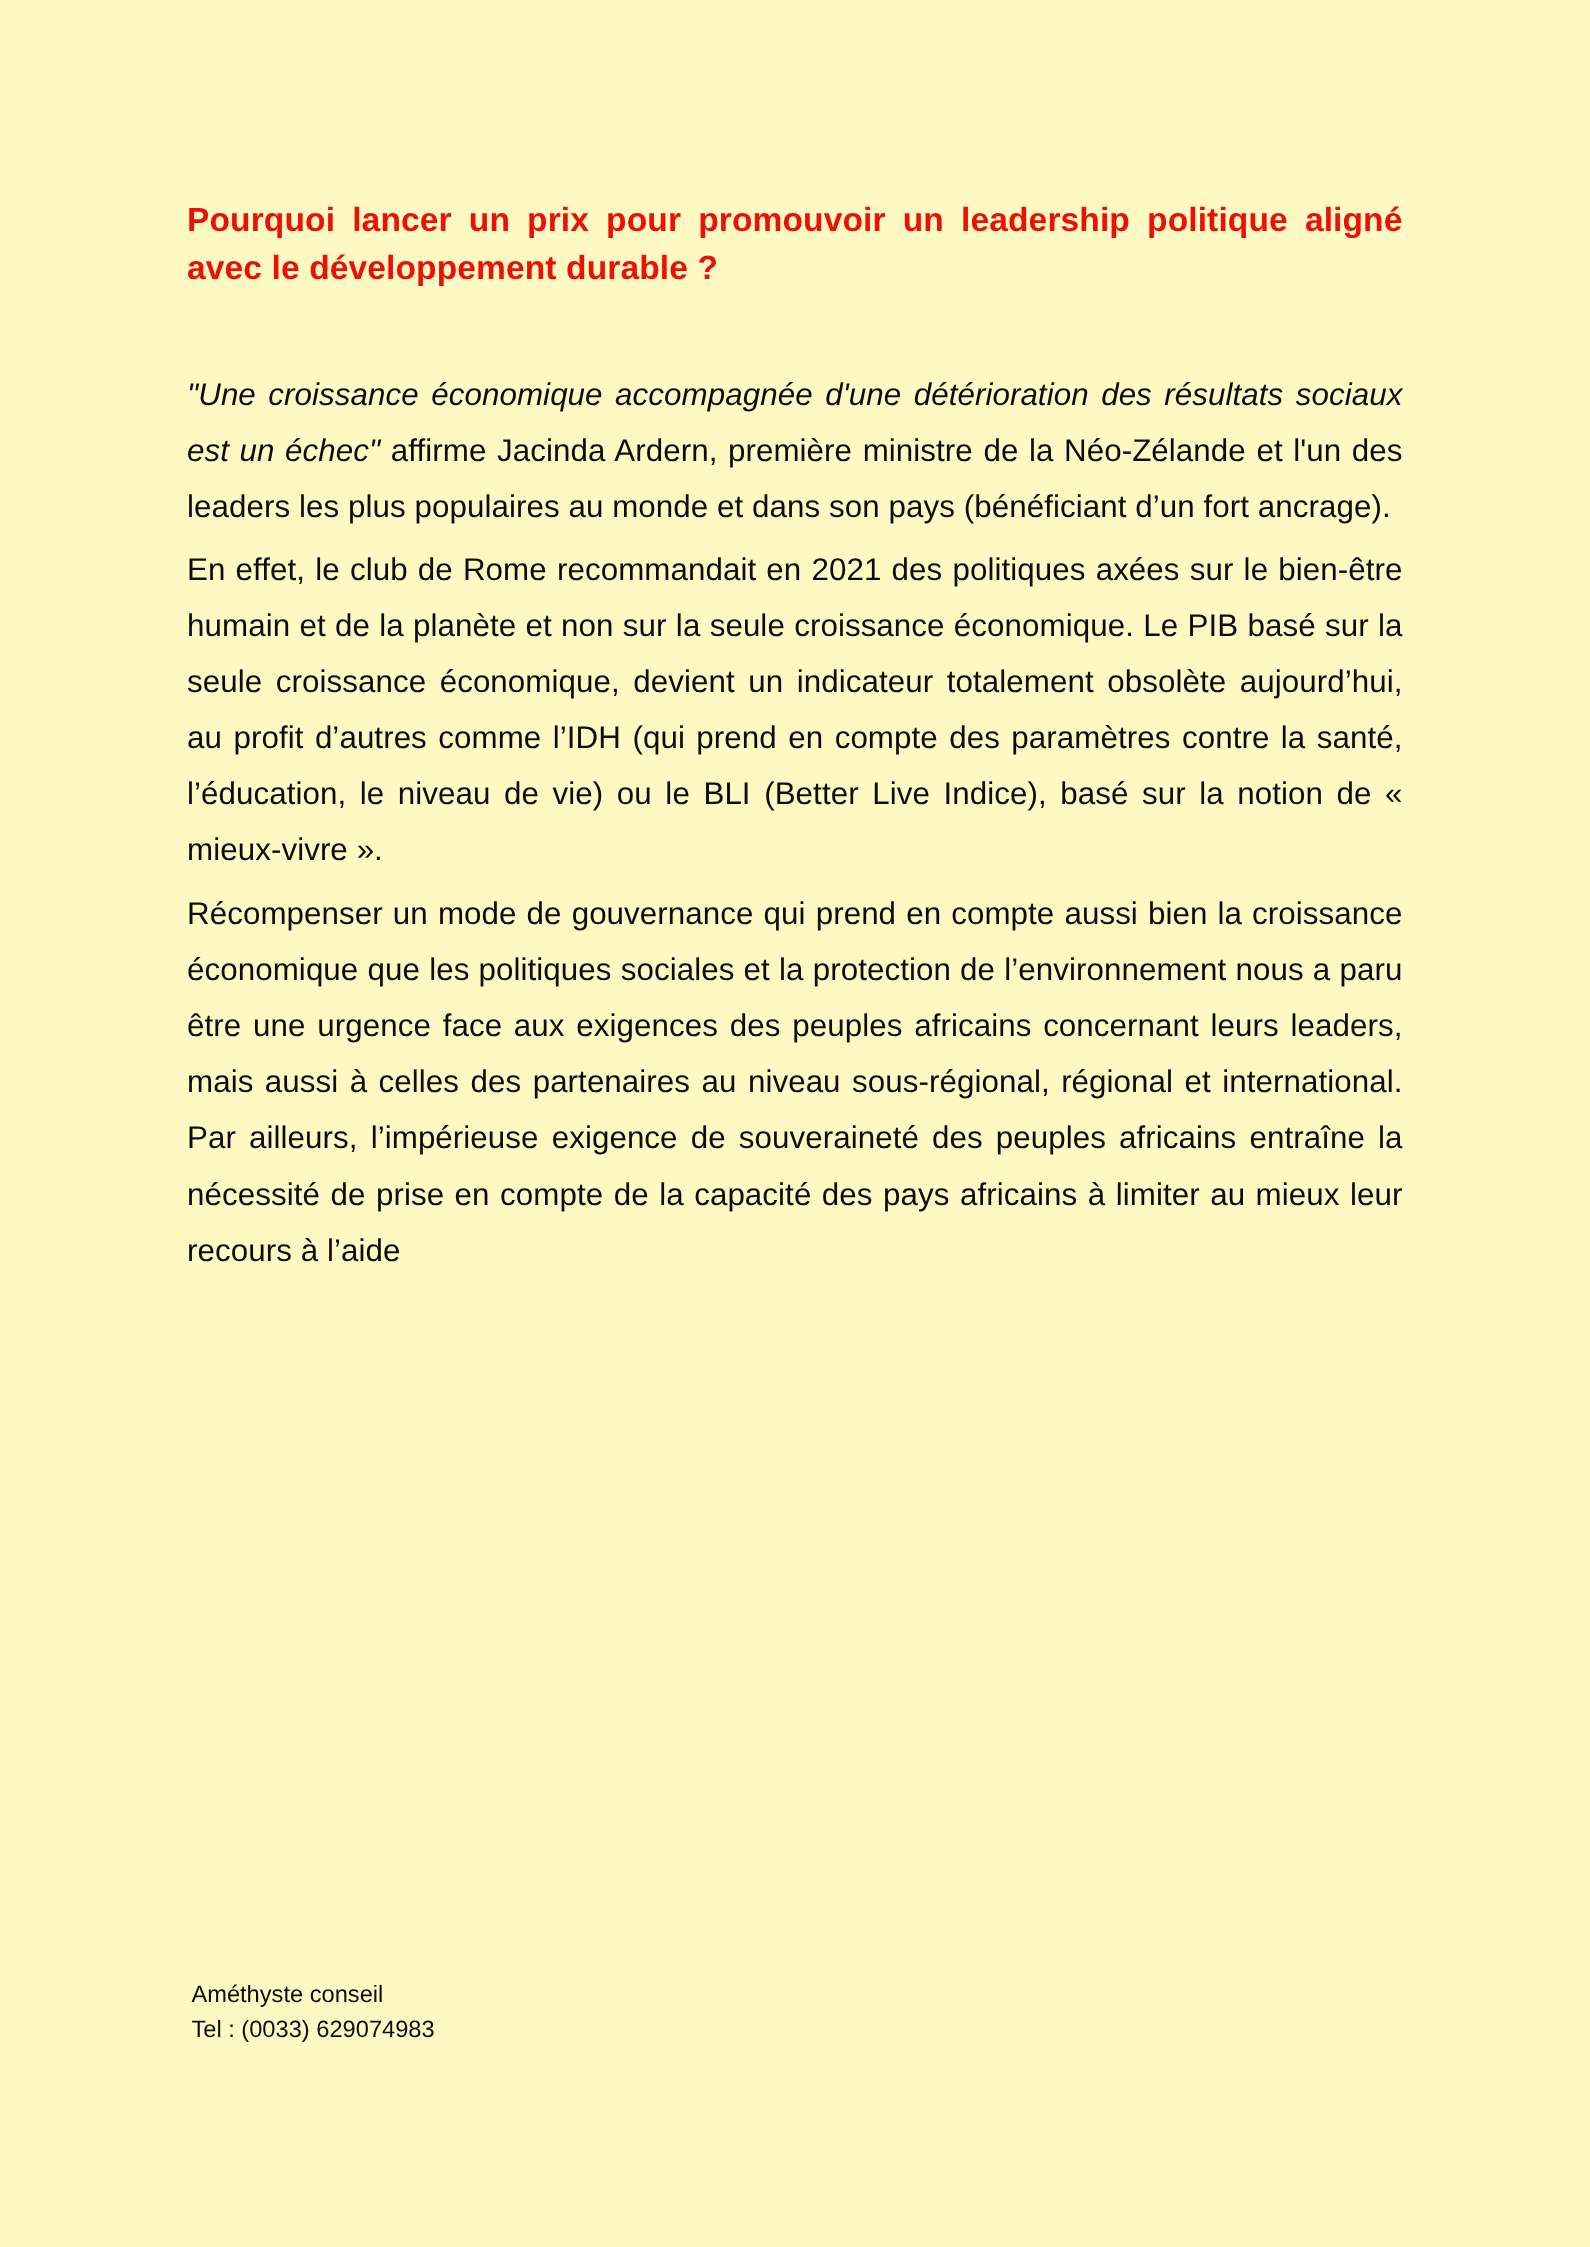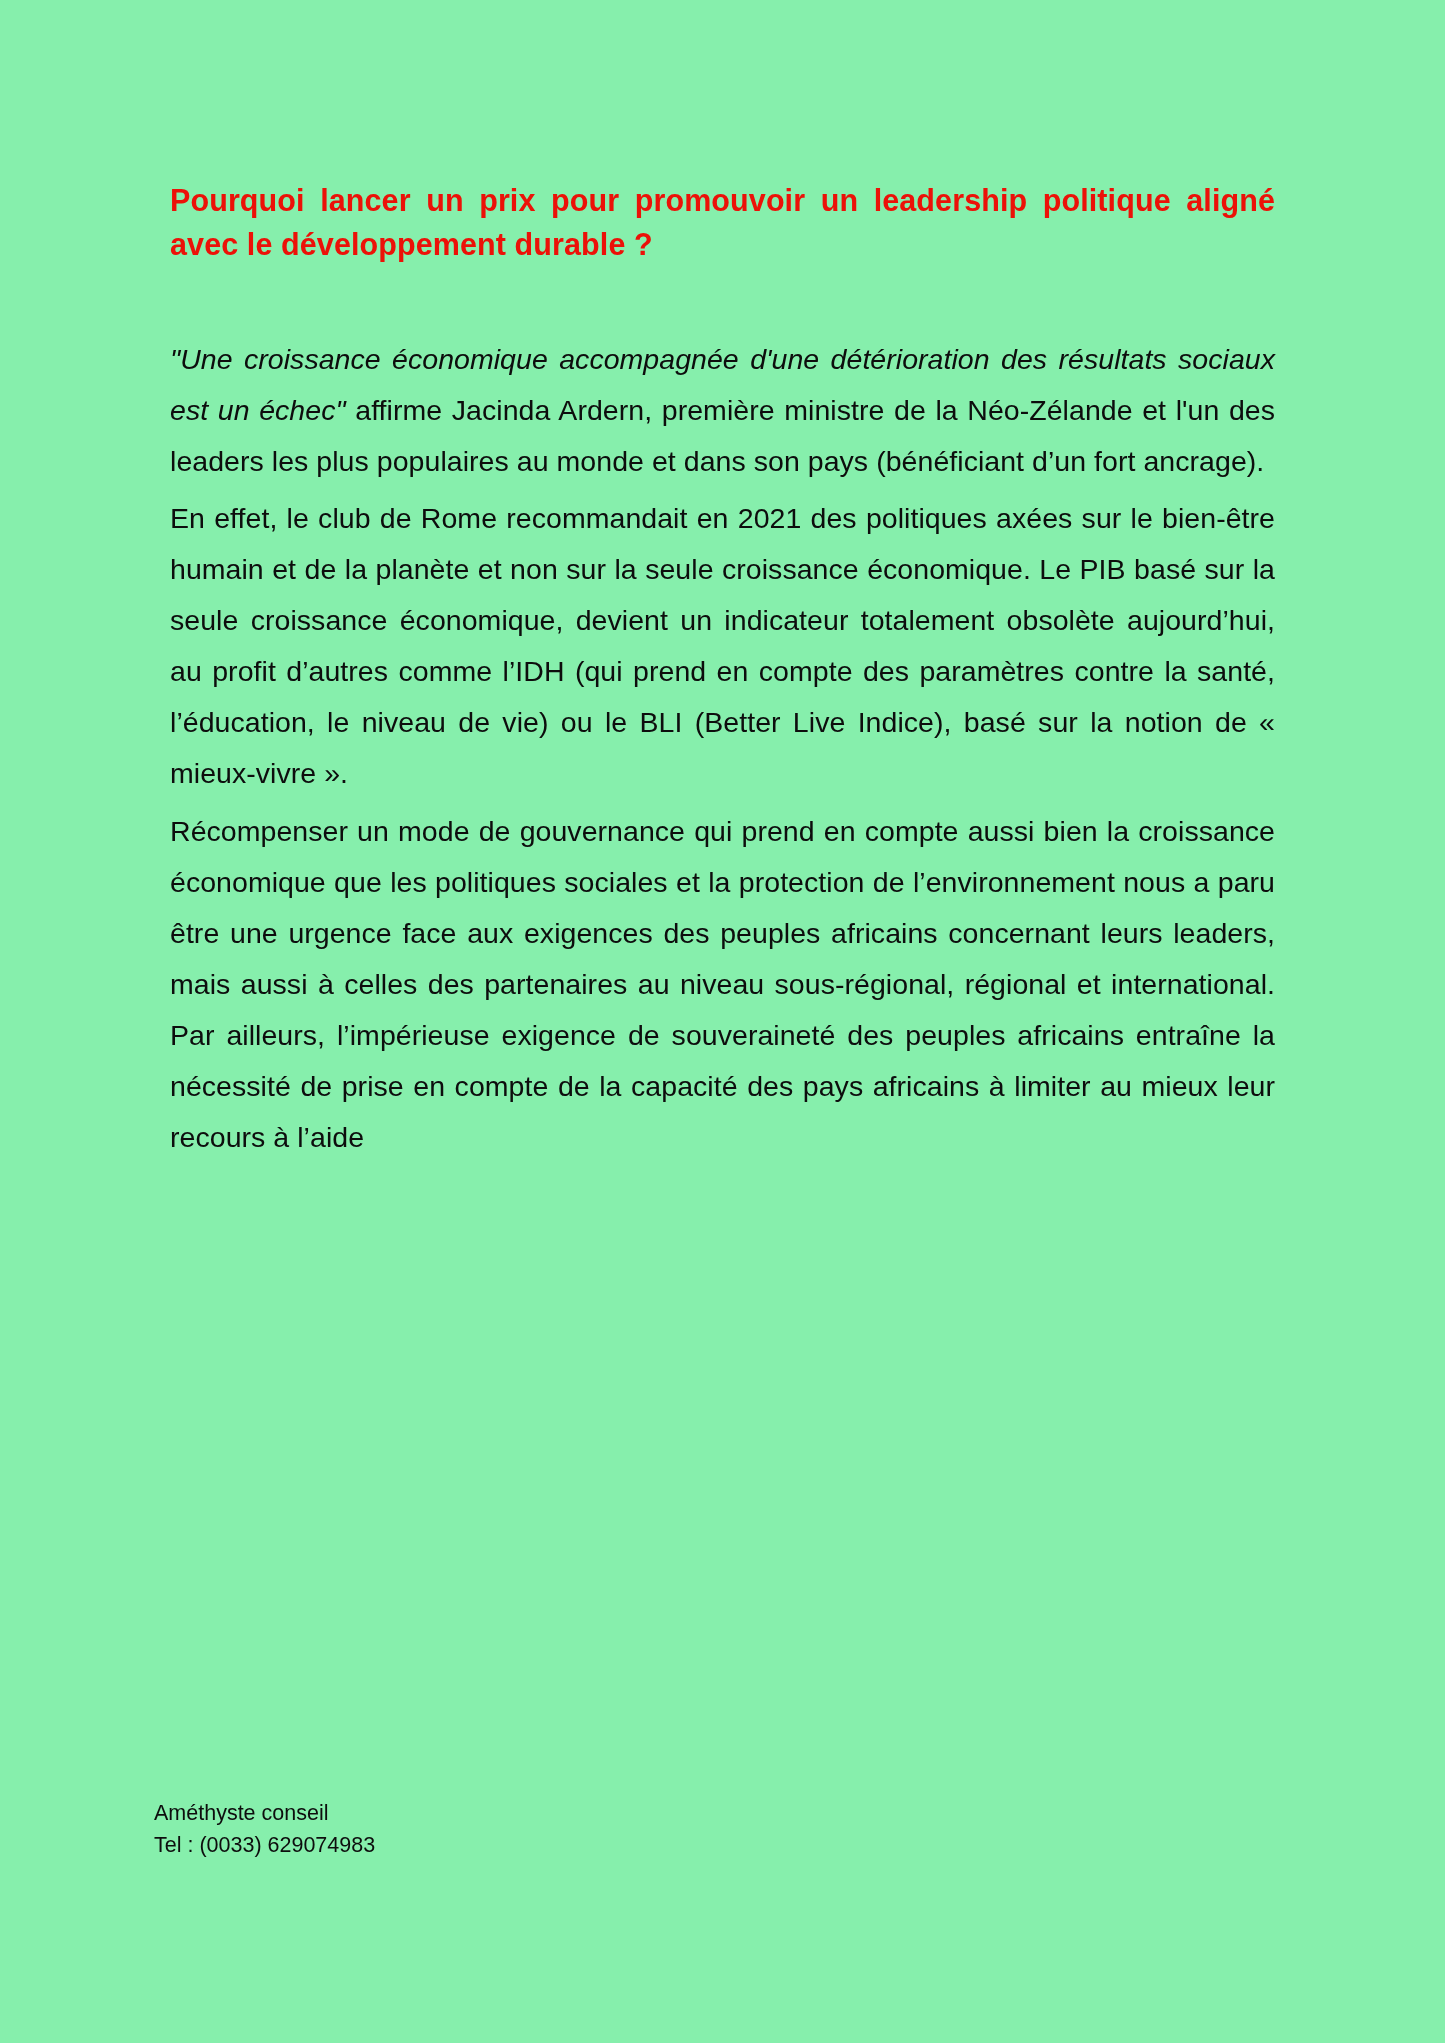--- a/index.html
+++ b/index.html
@@ -8,21 +8,21 @@
     background: #ffffff;
   }
   body {
     font-family: "Liberation Sans", sans-serif;
     color: #000000;
   }
   .page {
     position: relative;
     width: 1445px;
     height: 2043px;
-    background: #86efac;
+    background: #fef9c3;
     box-sizing: border-box;
     overflow: hidden;
   }
   .content {
     position: absolute;
     left: 170px;
     top: 0;
     width: 1105px;
   }
 
@@ -55,21 +55,21 @@
   p.para.lead {
     margin-bottom: 6px;
   }
   p.para em {
     font-style: italic;
   }
 
   
   .footer {
     position: absolute;
-    left: 154px;
+    left: 174px;
     top: 1798px;
     width: 900px;
   }
   .footer-line {
     font-size: 21.5px;
     line-height: 31.5px;
     color: #0d0d0d;
     white-space: pre;
   }
 </style>

